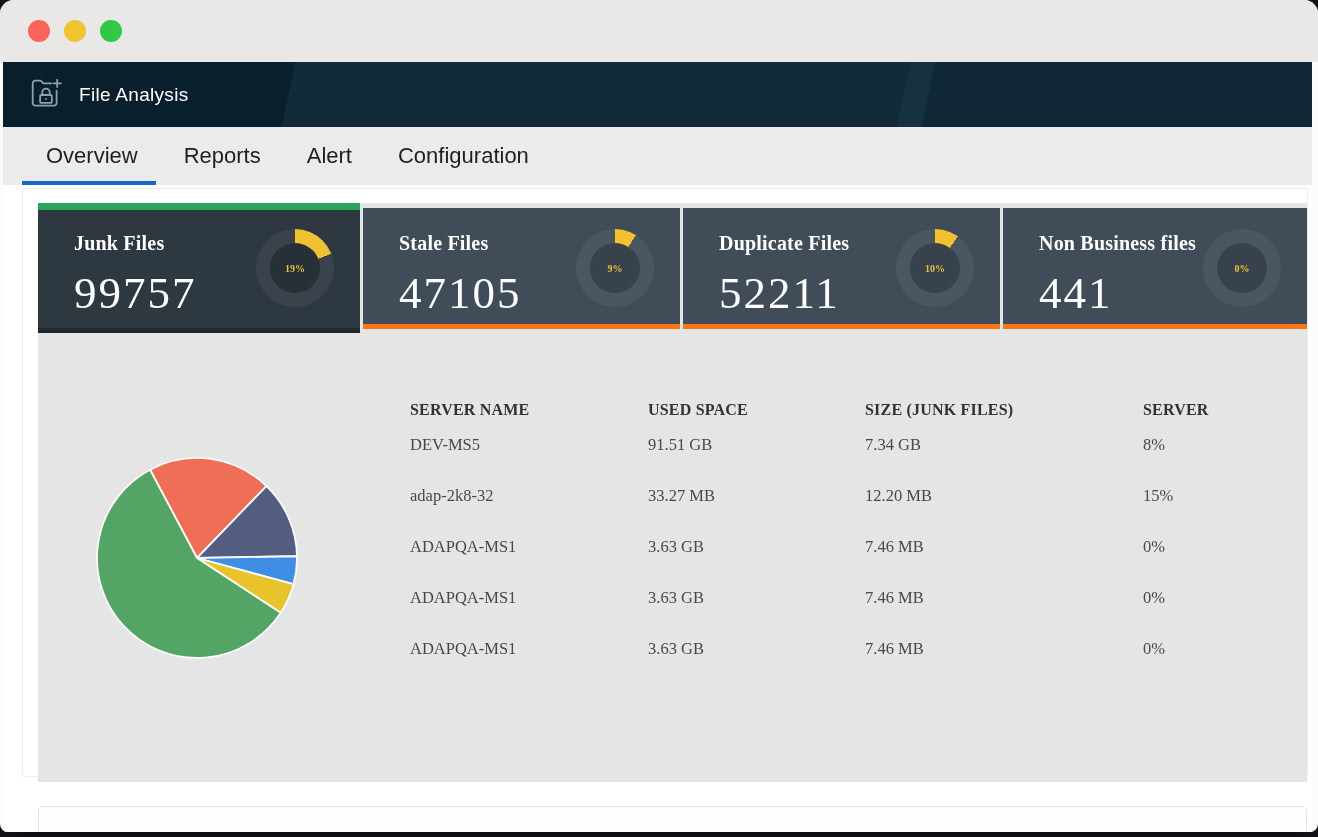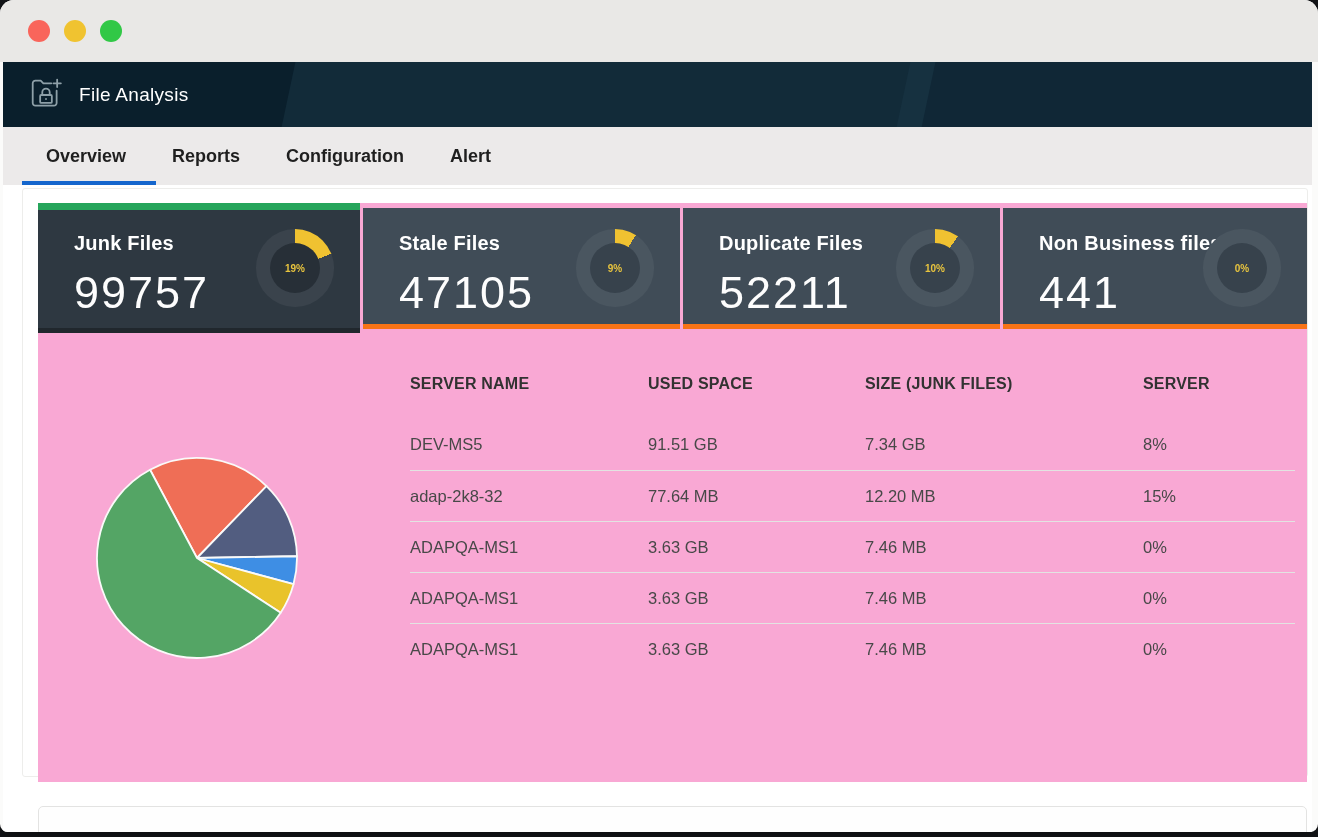--- a/index.html
+++ b/index.html
@@ -22,27 +22,27 @@
   
   .appheader { position:relative; height:65px; background:#0a1f2c; display:flex; align-items:center; padding-left:26px; overflow:hidden; }
   .appheader .diag1 { position:absolute; left:285px; top:-10px; width:640px; height:90px;
     background:rgba(38,74,94,0.28); transform:skewX(-12deg); }
   .appheader .diag2 { position:absolute; left:900px; top:-10px; width:600px; height:90px;
     background:rgba(38,74,94,0.20); transform:skewX(-12deg); }
   .app-icon { width:34px; height:34px; position:relative; z-index:2; }
   .app-title { color:#ffffff; font-size:19px; font-weight:500; margin-left:16px; letter-spacing:0.3px; position:relative; z-index:2; }
   
   .tabbar { position:relative; height:58px; background:#eceaea; display:flex; align-items:center; padding-left:20px; }
-  .tab { font-size:18px; color:#1f1f1f; padding:0 23px; height:58px; line-height:58px; cursor:pointer;font-weight:bold; }
+  .tab { font-size:22px; color:#1f1f1f; padding:0 23px; height:58px; line-height:58px; cursor:pointer; }
   .tab-underline { position:absolute; left:19px; bottom:0; width:134px; height:4px; }
   
   .content { position:relative; background:#ffffff; height:647px; }
   .outer-card { position:absolute; left:19px; right:4px; top:3px; height:589px;
     background:#ffffff; border:1px solid #ededeb; border-radius:3px; }
-  .panel { position:absolute; left:35px; right:5px; top:18px; height:579px; background:#f9a8d4; }
+  .panel { position:absolute; left:35px; right:5px; top:18px; height:579px; background:#e5e5e5;font-family:Liberation Serif, serif; }
   
   .cards { display:flex; height:130px; }
   .card { position:relative; background:#404c57; height:121px; margin-top:5px;
     border-bottom:5px solid #f97316; padding:24px 0 0 36px; margin-right:3px; cursor:pointer;
     --ring:#4a5660; --hole:#37424c; }
   .card.c2,.card.c3 { width:317px; }
   .card.c4 { flex:1; margin-right:0; }
   .card.active { width:322px; background:#2e3841; height:130px; margin-top:0;
     border-top:7px solid #26a55b; border-bottom:5px solid #20272d; padding-top:22px;
     --ring:#3a434c; --hole:#272f37; }
@@ -54,21 +54,21 @@
   .gauge::after { content:""; position:absolute; left:14px; top:14px; width:50px; height:50px;
     border-radius:50%; background:var(--hole); }
   .gauge-label { position:absolute; left:0; top:0; width:78px; height:78px; display:flex;
     align-items:center; justify-content:center; font-size:10px; font-weight:600; z-index:2; }
   
   .pie-wrap { position:absolute; left:56px; top:252px; width:206px; height:206px; }
   
   .table { position:absolute; left:372px; top:172px; width:885px; }
   .trow { display:flex; height:51px; align-items:center; border-top:1px solid #e3e3e2; }
   .trow.first { border-top:none; }
-  .thead { display:flex; height:44px; align-items:flex-start; }
+  .thead { display:flex; height:44px; align-items:flex-end; }
   .th { font-size:16px; font-weight:700; color:#323232; letter-spacing:0.2px; }
   .td { font-size:16.5px; color:#484848; }
   .col1 { width:238px; } .col2 { width:217px; } .col3 { width:278px; } .col4 { flex:1; }
   
   .panel2 { position:absolute; left:35px; right:5px; top:621px; height:40px;
     background:#fefefe; border:1px solid #e3e3e2; border-radius:5px 5px 0 0; }
 </style>
 </head>
 <body>
 
@@ -91,22 +91,22 @@
         <path d="M12.5,16 V13.5 a3.5,3.5 0 0 1 7,0 V16"></path>
         <rect x="10.5" y="16" width="11" height="7.5" rx="1"></rect>
         <circle cx="16" cy="19.7" r="0.9" fill="#8ea0a8" stroke="none"></circle>
       </svg>
       <div class="app-title">File Analysis</div>
     </div>
 
     <div class="tabbar">
       <div class="tab">Overview</div>
       <div class="tab">Reports</div>
+      <div class="tab">Alert</div>
       <div class="tab">Configuration</div>
-      <div class="tab">Alert</div>
       <div class="tab-underline" style="background: rgb(21, 102, 205);"></div>
     </div>
 
     <div class="content">
       <div class="outer-card"></div>
 
       <div class="panel">
 
         <div class="cards">
 
@@ -161,21 +161,21 @@
             <div class="th col4">SERVER</div>
           </div>
           <div class="trow first">
             <div class="td col1">DEV-MS5</div>
             <div class="td col2">91.51 GB</div>
             <div class="td col3">7.34 GB</div>
             <div class="td col4">8%</div>
           </div>
           <div class="trow">
             <div class="td col1">adap-2k8-32</div>
-            <div class="td col2">77.64 MB</div>
+            <div class="td col2">33.27 MB</div>
             <div class="td col3">12.20 MB</div>
             <div class="td col4">15%</div>
           </div>
           <div class="trow">
             <div class="td col1">ADAPQA-MS1</div>
             <div class="td col2">3.63 GB</div>
             <div class="td col3">7.46 MB</div>
             <div class="td col4">0%</div>
           </div>
           <div class="trow">

